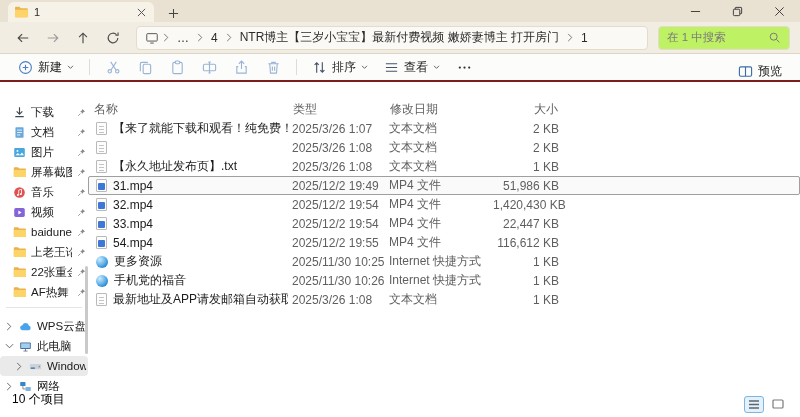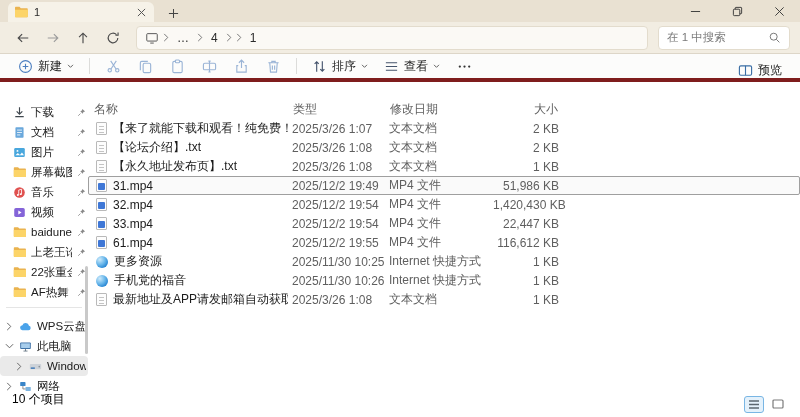--- a/index.html
+++ b/index.html
@@ -19,26 +19,26 @@
   .winctl .ctl { width:42px; height:22px; display:flex; align-items:center; justify-content:center; }
 
   
   .navbar { height:32px; background:#f2ede2; display:flex; align-items:center; padding:0 10px; gap:4px;
             border-bottom:1px solid #ddd6c8; flex-shrink:0; }
   .navbtn { width:26px; height:24px; display:flex; align-items:center; justify-content:center; border-radius:4px; }
   .addrbox { flex:1; height:24px; margin-left:6px; background:#fbf9f5; border:1px solid #e3dccd; border-radius:4px;
              display:flex; align-items:center; padding:0 8px; gap:4px; overflow:hidden; white-space:nowrap; }
   .crumb { padding:1px 4px; border-radius:3px; color:#2b2b2b; flex-shrink:0; }
   .crumb-sep { display:flex; align-items:center; flex-shrink:0; }
-  .searchbox { width:132px; height:24px; background:#ffffff; border:1px solid #e3dccd; border-radius:4px;
+  .searchbox { width:132px; height:24px; background:#bef264; border:1px solid #e3dccd; border-radius:4px;
                display:flex; align-items:center; padding:0 8px; margin-left:6px; }
   .search-ph { flex:1; color:#7a7a7a; font-size:11.5px; white-space:nowrap; overflow:hidden; }
 
   
-  .toolbar { height:28px; background:#fcfcfb; border-bottom:4px solid #7f1d1d; display:flex; align-items:center;
+  .toolbar { height:28px; background:#fcfcfb; border-bottom:2px solid #7f1d1d; display:flex; align-items:center;
              padding:0 12px; gap:4px; flex-shrink:0; }
   .tool { height:24px; display:flex; align-items:center; gap:5px; padding:0 6px; border-radius:4px; color:#222; }
   .tool-ico { height:24px; width:28px; display:flex; align-items:center; justify-content:center; border-radius:4px; }
   .tdivider { width:1px; height:16px; background:#dcdcda; margin:0 5px; }
   .toolbar .right { margin-left:auto; display:flex; align-items:center;margin-top:8px; }
 
   
   .main { flex:1; display:flex; background:#fff; overflow:hidden; position:relative;margin-top:16px; }
   .sidebar { width:88px; flex-shrink:0; padding-top:4px; position:relative; }
   .side-item { height:20px; display:flex; align-items:center; gap:5px; padding:0 2px 0 13px; border-radius:4px; }
@@ -161,20 +161,21 @@
           <svg width="6" height="9" viewBox="0 0 6 10" fill="none" stroke="#777" stroke-width="1.1">
             <path d="M1 1l4 4-4 4"></path>
           </svg>
         </span>
       <span class="crumb">4</span>
       <span class="crumb-sep">
           <svg width="6" height="9" viewBox="0 0 6 10" fill="none" stroke="#777" stroke-width="1.1">
             <path d="M1 1l4 4-4 4"></path>
           </svg>
         </span>
+      <span class="crumb">NTR博主【三岁小宝宝】最新付费视频 嫩娇妻博主 打开房门</span>
       <span class="crumb-sep">
           <svg width="6" height="9" viewBox="0 0 6 10" fill="none" stroke="#777" stroke-width="1.1">
             <path d="M1 1l4 4-4 4"></path>
           </svg>
         </span>
       <span class="crumb">1</span>
     </div>
     <div class="searchbox">
       <span class="search-ph">在 1 中搜索</span>
       <svg width="13" height="13" viewBox="0 0 16 16" fill="none" stroke="#777" stroke-width="1.2">
@@ -455,21 +456,20 @@
             <span class="fi fi-doc"></span>
             <span>【来了就能下载和观看！纯免费！】.txt</span>
           </div>
         <div class="c-date">2025/3/26 1:07</div>
         <div class="c-type">文本文档</div>
         <div class="c-size">2 KB</div>
       </div>
       <div class="grid-row frow">
         <div class="c-name">
             <span class="fi fi-doc"></span>
-            <span>【论坛介绍】.txt</span>
           </div>
         <div class="c-date">2025/3/26 1:08</div>
         <div class="c-type">文本文档</div>
         <div class="c-size">2 KB</div>
       </div>
       <div class="grid-row frow">
         <div class="c-name">
             <span class="fi fi-doc"></span>
             <span>【永久地址发布页】.txt</span>
           </div>
@@ -500,21 +500,21 @@
             <span class="fi fi-mp4"></span>
             <span>33.mp4</span>
           </div>
         <div class="c-date">2025/12/2 19:54</div>
         <div class="c-type">MP4 文件</div>
         <div class="c-size">22,447 KB</div>
       </div>
       <div class="grid-row frow">
         <div class="c-name">
             <span class="fi fi-mp4"></span>
-            <span>61.mp4</span>
+            <span>54.mp4</span>
           </div>
         <div class="c-date">2025/12/2 19:55</div>
         <div class="c-type">MP4 文件</div>
         <div class="c-size">116,612 KB</div>
       </div>
       <div class="grid-row frow">
         <div class="c-name">
             <span class="fi fi-web"></span>
             <span>更多资源</span>
           </div>

